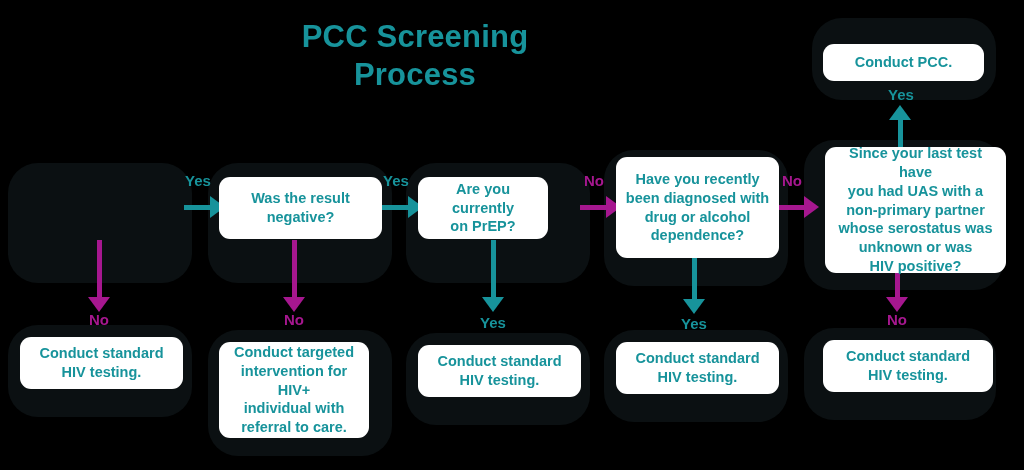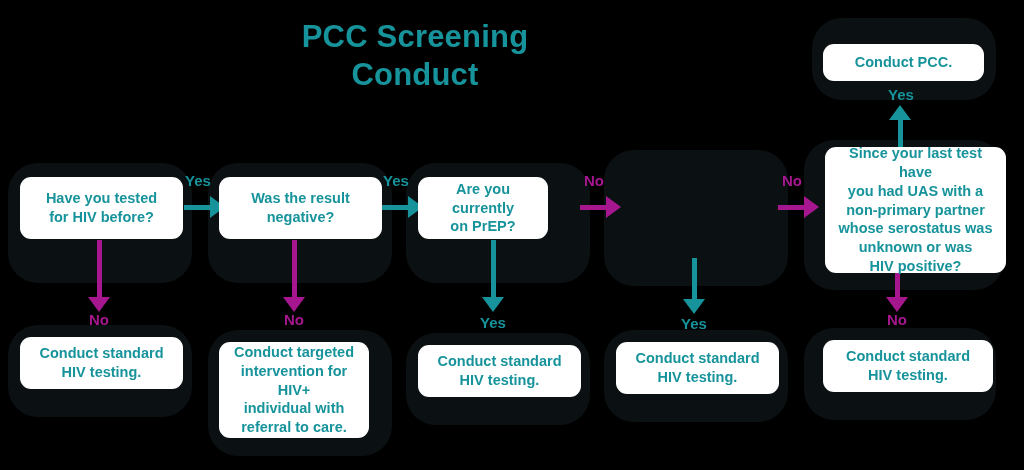--- a/index.html
+++ b/index.html
@@ -101,21 +101,21 @@
   }
   .lbl-teal { color: #17939b; }
   .lbl-magenta { color: #a6178f; }
 </style>
 </head>
 <body>
 
 <div id="chart-root">
 
   <div class="chart-title">PCC Screening
-Conduct</div>
+Process</div>
 
   <div class="node-shadow" style="left:8px; top:163px; width:184px; height:120px;"></div>
   <div class="node-shadow" style="left:208px; top:163px; width:184px; height:120px;"></div>
   <div class="node-shadow" style="left:406px; top:163px; width:184px; height:120px;"></div>
   <div class="node-shadow" style="left:604px; top:150px; width:184px; height:136px;"></div>
   <div class="node-shadow" style="left:804px; top:140px; width:200px; height:150px;"></div>
 
   <div class="node-shadow" style="left:8px; top:325px; width:184px; height:92px;"></div>
   <div class="node-shadow" style="left:208px; top:330px; width:184px; height:126px;"></div>
   <div class="node-shadow" style="left:406px; top:333px; width:184px; height:92px;"></div>
@@ -156,29 +156,31 @@
   <div class="edge-label lbl-teal" style="left:667px; top:315px; width:54px;">Yes</div>
 
   <div class="conn-line-v" style="left:898px; top:118px; height:30px; background:#17939b;"></div>
   <div class="arrow-head arrow-up" style="left:889px; top:105px; border-bottom:15px solid #17939b;"></div>
   <div class="edge-label lbl-teal" style="left:874px; top:86px; width:54px;">Yes</div>
 
   <div class="conn-line-v" style="left:895px; top:272px; height:30px; background:#a6178f;"></div>
   <div class="arrow-head arrow-down" style="left:886px; top:297px; border-top:15px solid #a6178f;"></div>
   <div class="edge-label lbl-magenta" style="left:870px; top:311px; width:54px;">No</div>
 
-  <div class="node" style="left:20px; top:177px; width:163px; height:62px;">Have you tested
-for HIV before?</div>
 
   <div class="node" style="left:219px; top:177px; width:163px; height:62px;">Was the result
 negative?</div>
 
   <div class="node" style="left:418px; top:177px; width:130px; height:62px;">Are you currently
 on PrEP?</div>
 
+  <div class="node" style="left:616px; top:157px; width:163px; height:101px;">Have you recently
+been diagnosed with
+drug or alcohol
+dependence?</div>
 
   <div class="node" style="left:817px; top:147px; width:181px; height:126px;margin-left:8px;">Since your last test have
 you had UAS with a
 non-primary partner
 whose serostatus was
 unknown or was
 HIV positive?</div>
 
   <div class="node" style="left:823px; top:44px; width:161px; height:37px;">Conduct PCC.</div>
 

